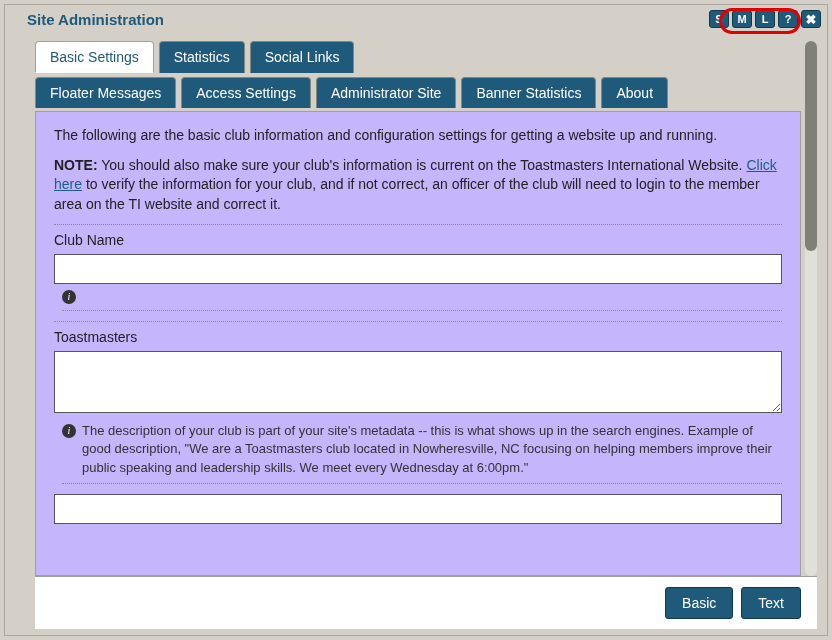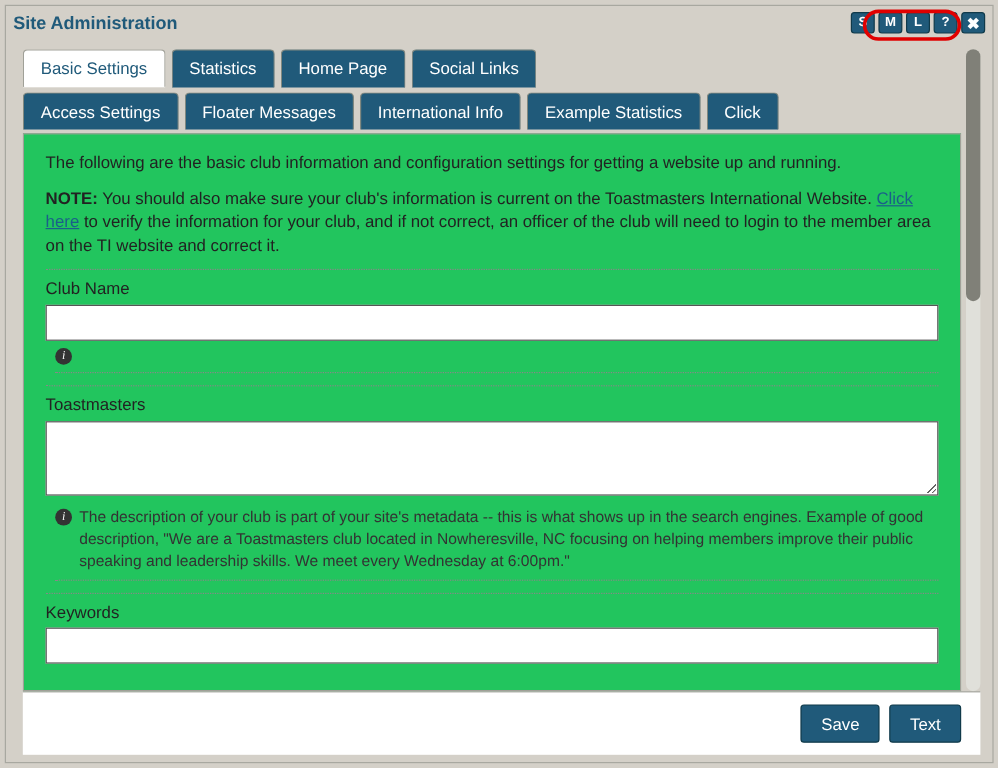--- a/index.html
+++ b/index.html
@@ -1,29 +1,29 @@
 <!DOCTYPE html>
 <html><head>
 <meta charset="utf-8">
 <style>
 * { box-sizing: border-box; margin: 0; padding: 0; }
 body { font-family: Arial, Helvetica, sans-serif; background: #d4d0c8; width: 832px; height: 640px; overflow: hidden; }
-.dialog { position: absolute; top: 4px; left: 4px; right: 4px; bottom: 4px; border: 1px solid #a8a8a0; background: #d4d0c8; display: flex; flex-direction: column; }
+.dialog { position: absolute; top: 4px; left: 4px; right: 4px; bottom: 4px; border: 1px solid #a8a8a0; background: #d4d0c8; display: flex; flex-direction: column; padding-left: 16px; }
 .titlebar { display: flex; align-items: center; justify-content: space-between; padding: 4px 6px; height: 28px; }
 .title { color: #205a7a; font-weight: bold; font-size: 15px; }
 .title-buttons { display: flex; gap: 3px; align-items: center; }
 .ann-circle { position: absolute; top: 3px; right: 26px; width: 82px; height: 26px; border: 3px solid #e00000; border-radius: 14px; pointer-events: none; z-index: 10; }
 .tbtn { background: #205a7a; color: #fff; border: 1px solid #103a4a; border-radius: 3px; font-size: 11px; font-weight: bold; width: 20px; height: 18px; display: flex; align-items: center; justify-content: center; cursor: pointer; }
 .tbtn.close { font-size: 13px; }
 .body-area { flex: 1; display: flex; padding: 8px 10px 0 14px; overflow: hidden; position: relative; }
 .content-box { flex: 1; display: flex; flex-direction: column; overflow: hidden; }
 .tabs { display: flex; flex-wrap: wrap; gap: 5px; padding: 0 0 4px 0; }
 .tab { background: #205a7a; color: #fff; padding: 7px 14px; border-radius: 4px 4px 0 0; font-size: 14px; cursor: pointer; border: 1px solid #808880; border-bottom: none; }
 .tab.active { background: #fff; color: #205a7a; border: 1px solid #a0a098; border-bottom: 1px solid #fff; z-index: 2; position: relative; }
-.panel { background: #22c55e; border: 1px solid #a0a098; flex: 1; overflow-y: auto; padding: 14px 18px; margin-top: -1px; font-size: 14px; color: #222; line-height: 1.4; }
+.panel { background: #c4b5fd; border: 1px solid #a0a098; flex: 1; overflow-y: auto; padding: 14px 18px; margin-top: -1px; font-size: 14px; color: #222; line-height: 1.4; }
 .panel p { margin-bottom: 10px; }
 .panel a { color: #1a5f8a; text-decoration: underline; }
 .field-label { font-weight: normal; margin-top: 8px; margin-bottom: 3px; border-top: 1px dotted #888; padding-top: 6px; }
 .field-input { width: 100%; border: 1px solid #555; padding: 5px; font-size: 13px; height: 30px; }
 .field-textarea { width: 100%; border: 1px solid #555; padding: 5px; font-size: 13px; height: 62px; resize: both; }
 .help { display: flex; gap: 6px; font-size: 13px; color: #333; margin: 4px 0 10px 8px; border-bottom: 1px dotted #888; padding-bottom: 6px; }
 .help-icon { flex: 0 0 14px; width: 14px; height: 14px; border-radius: 50%; background: #333; color: #fff; font-size: 10px; display: flex; align-items: center; justify-content: center; font-style: italic; font-family: Georgia, serif; margin-top: 2px; }
 .scrollbar { width: 12px; margin-left: 4px; background: #e0e0da; border-radius: 6px; position: relative; }
 .scroll-thumb { position: absolute; top: 0; left: 0; right: 0; height: 210px; background: #808078; border-radius: 6px; }
 .footer { border-top: 1px solid #a0a098; padding: 10px 16px; display: flex; justify-content: flex-end; gap: 8px; background: #fff; margin: 0 10px 6px 14px; }
@@ -45,55 +45,53 @@
     </div>
   </div>
   <div class="ann-circle"></div>
 
   <div class="body-wrap">
     <div class="body-area">
       <div class="content-box">
         <div class="tabs">
           <div class="tab active">Basic Settings</div>
           <div class="tab">Statistics</div>
-          <div class="tab">Home Page</div>
           <div class="tab">Social Links</div>
         </div>
         <div class="tabs">
+          <div class="tab">Floater Messages</div>
           <div class="tab">Access Settings</div>
-          <div class="tab">Floater Messages</div>
-          <div class="tab">International Info</div>
-          <div class="tab">Example Statistics</div>
-          <div class="tab">Click</div>
+          <div class="tab">Administrator Site</div>
+          <div class="tab">Banner Statistics</div>
+          <div class="tab">About</div>
         </div>
         <div class="panel">
           <p>The following are the basic club information and configuration settings for getting a website up and running.</p>
           <p>
             <b>NOTE:</b><span> You should also make sure your club's information is current on the Toastmasters International Website. </span><a href="#">Click here</a><span> to verify the information for your club, and if not correct, an officer of the club will need to login to the member area on the TI website and correct it.</span>
           </p>
 
           <div class="field-label">Club Name</div>
           <input class="field-input" type="text" value="" style="">
           <div class="help">
             <span class="help-icon">i</span>
           </div>
 
           <div class="field-label">Toastmasters</div>
           <textarea class="field-textarea" style=""></textarea>
           <div class="help">
             <span class="help-icon">i</span>
             <span>The description of your club is part of your site's metadata -- this is what shows up in the search engines. Example of good description, "We are a Toastmasters club located in Nowheresville, NC focusing on helping members improve their public speaking and leadership skills. We meet every Wednesday at 6:00pm."</span>
           </div>
 
-          <div class="field-label">Keywords</div>
           <input class="field-input" type="text" value="" style="">
         </div>
       </div>
       <div class="scrollbar">
         <div class="scroll-thumb"></div>
       </div>
     </div>
     <div class="footer">
-      <button class="btn">Save</button>
+      <button class="btn">Basic</button>
       <button class="btn">Text</button>
     </div>
   </div>
 </div>
 
 </body></html>

